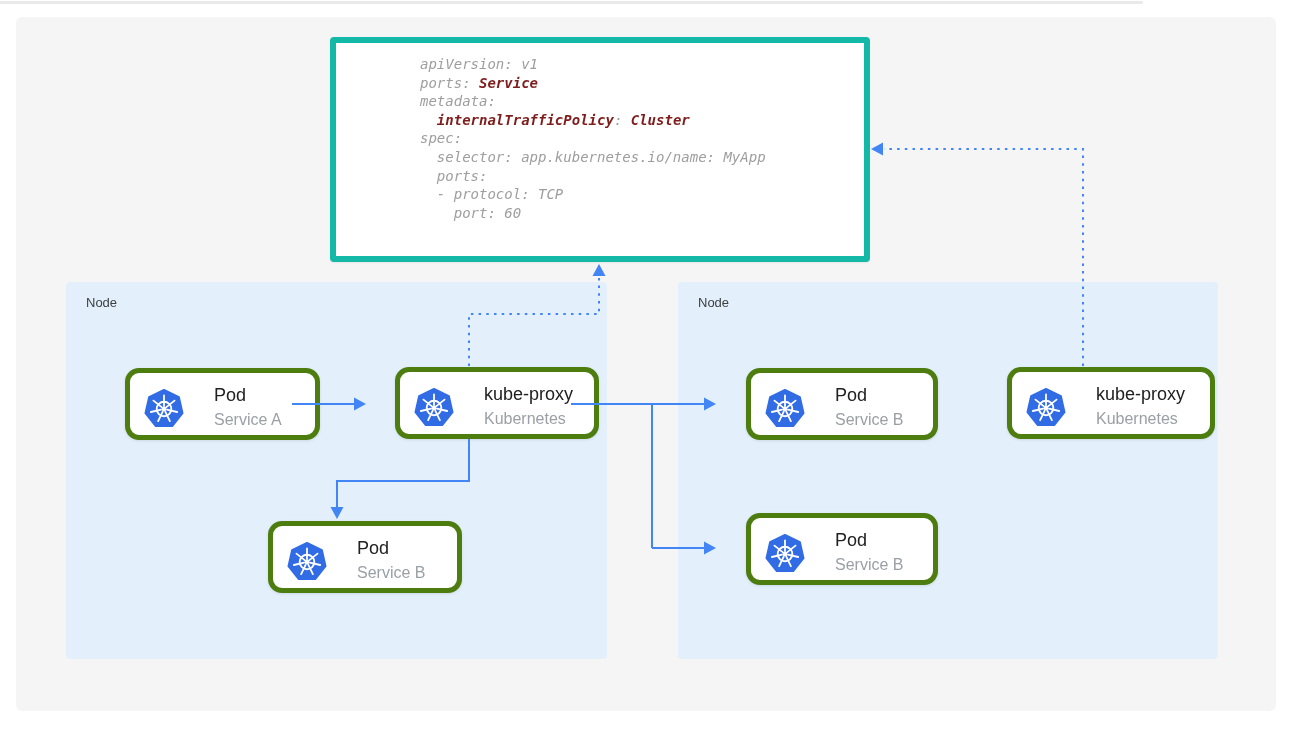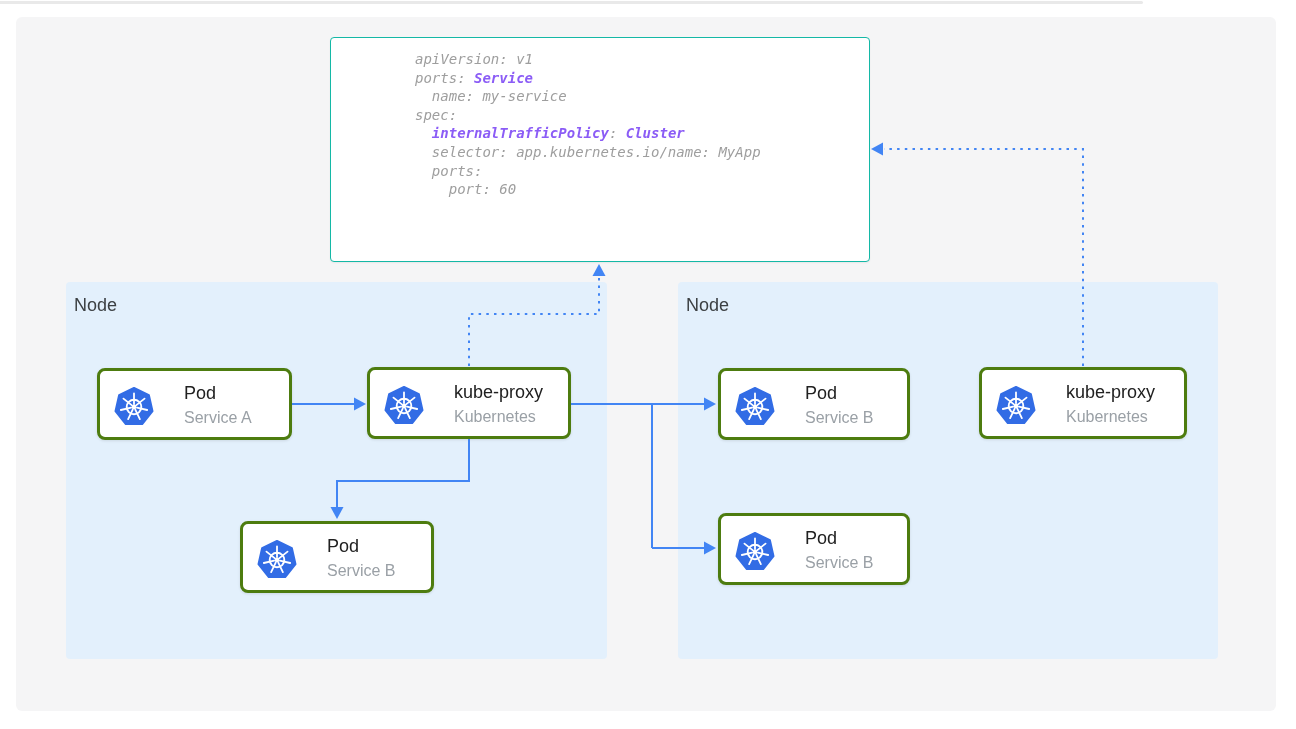--- a/index.html
+++ b/index.html
@@ -4,43 +4,43 @@
 <style>
   html,body{margin:0;padding:0;background:#ffffff;}
   .stage{position:relative;width:1296px;height:729px;background:#ffffff;overflow:hidden;
          font-family:"Liberation Sans",sans-serif;}
   .top-hairline{position:absolute;left:0;top:1px;width:1143px;height:3px;background:#e9e9e9;border-radius:0 3px 3px 0;}
   .canvas{position:absolute;left:16px;top:17px;width:1260px;height:694px;background:#f5f5f6;border-radius:6px;}
 
   .node{position:absolute;background:#e3f0fc;border-radius:4px;}
   .node-left{left:66px;top:282px;width:541px;height:377px;}
   .node-right{left:678px;top:282px;width:540px;height:377px;}
-  .node-label{position:absolute;left:8px;top:13px;font-size:18px;color:#3c4043;}
+  .node-label{position:absolute;left:20px;top:13px;font-size:13px;color:#3c4043;}
 
-  .card{position:absolute;background:#ffffff;border:3px solid #4d7c0f;border-radius:8px;
-        box-shadow:0 1px 3px rgba(0,0,0,0.10);box-sizing:border-box;}
+  .card{position:absolute;background:#ffffff;border:5px solid #4d7c0f;border-radius:14px;
+        box-shadow:0 1px 3px rgba(0,0,0,0.10);box-sizing:border-box;margin-left:28px;}
   .card .k8s-icon{position:absolute;left:14px;top:16px;width:40px;height:40px;}
   .card .card-text{position:absolute;left:84px;top:9px;}
   .card-title{font-size:18px;line-height:26px;color:#212121;}
   .card-sub{font-size:16px;line-height:24px;color:#9aa0a6;}
 
   .card-l-pod-a{left:97px;top:368px;width:195px;height:72px;}
   .card-l-kubeproxy{left:367px;top:367px;width:204px;height:72px;}
   .card-l-pod-b{left:240px;top:521px;width:194px;height:72px;}
   .card-r-pod-b1{left:718px;top:368px;width:192px;height:72px;}
   .card-r-pod-b2{left:718px;top:513px;width:192px;height:72px;}
   .card-r-kubeproxy{left:979px;top:367px;width:208px;height:72px;}
 
   .yaml-card{position:absolute;left:330px;top:37px;width:540px;height:225px;background:#ffffff;
-             border:1px solid #14b8a6;border-radius:4px;box-shadow:0 1px 2px rgba(0,0,0,0.06);
+             border:6px solid #14b8a6;border-radius:4px;box-shadow:0 1px 2px rgba(0,0,0,0.06);
              box-sizing:border-box;padding:12px 0 0 84px;z-index:5;}
   .code-line{font-family:"DejaVu Sans Mono",monospace;font-style:italic;font-size:14px;
              line-height:18.6px;white-space:pre;}
   .code-reg{color:#9e9e9e;}
-  .code-bold{color:#8b5cf6;font-weight:bold;}
+  .code-bold{color:#7f1d1d;font-weight:bold;}
 
   .wires{position:absolute;left:0;top:0;width:1296px;height:729px;pointer-events:none;z-index:4;}
 </style>
 </head>
 <body>
 
 <div class="stage">
 
   <svg width="0" height="0" style="position:absolute" aria-hidden="true">
     <symbol id="k8s" viewBox="0 0 40 40">
@@ -148,22 +148,23 @@
       <path d="M337 519 l-6.5 -12 l13 0 Z"></path>
       <path d="M599 264 l-6.5 12 l13 0 Z"></path>
       <path d="M871 149 l12 -6.5 l0 13 Z"></path>
     </g>
   </svg>
 
   <div class="yaml-card">
     <div>
         <div class="code-line"><span class="code-reg">apiVersion: v1</span></div>
         <div class="code-line"><span class="code-reg">ports: </span><span class="code-bold">Service</span></div>
-        <div class="code-line"><span class="code-reg">  name: my-service</span></div>
+        <div class="code-line"><span class="code-reg">metadata:</span></div>
+        <div class="code-line"><span class="code-reg">  </span><span class="code-bold">internalTrafficPolicy</span><span class="code-reg">: </span><span class="code-bold">Cluster</span></div>
         <div class="code-line"><span class="code-reg">spec:</span></div>
-        <div class="code-line"><span class="code-reg">  </span><span class="code-bold">internalTrafficPolicy</span><span class="code-reg">: </span><span class="code-bold">Cluster</span></div>
         <div class="code-line"><span class="code-reg">  selector: app.kubernetes.io/name: MyApp</span></div>
         <div class="code-line"><span class="code-reg">  ports:</span></div>
+        <div class="code-line"><span class="code-reg">  - protocol: TCP</span></div>
         <div class="code-line"><span class="code-reg">    port: 60</span></div>
       </div>
   </div>
 
 </div>
 
 </body></html>

